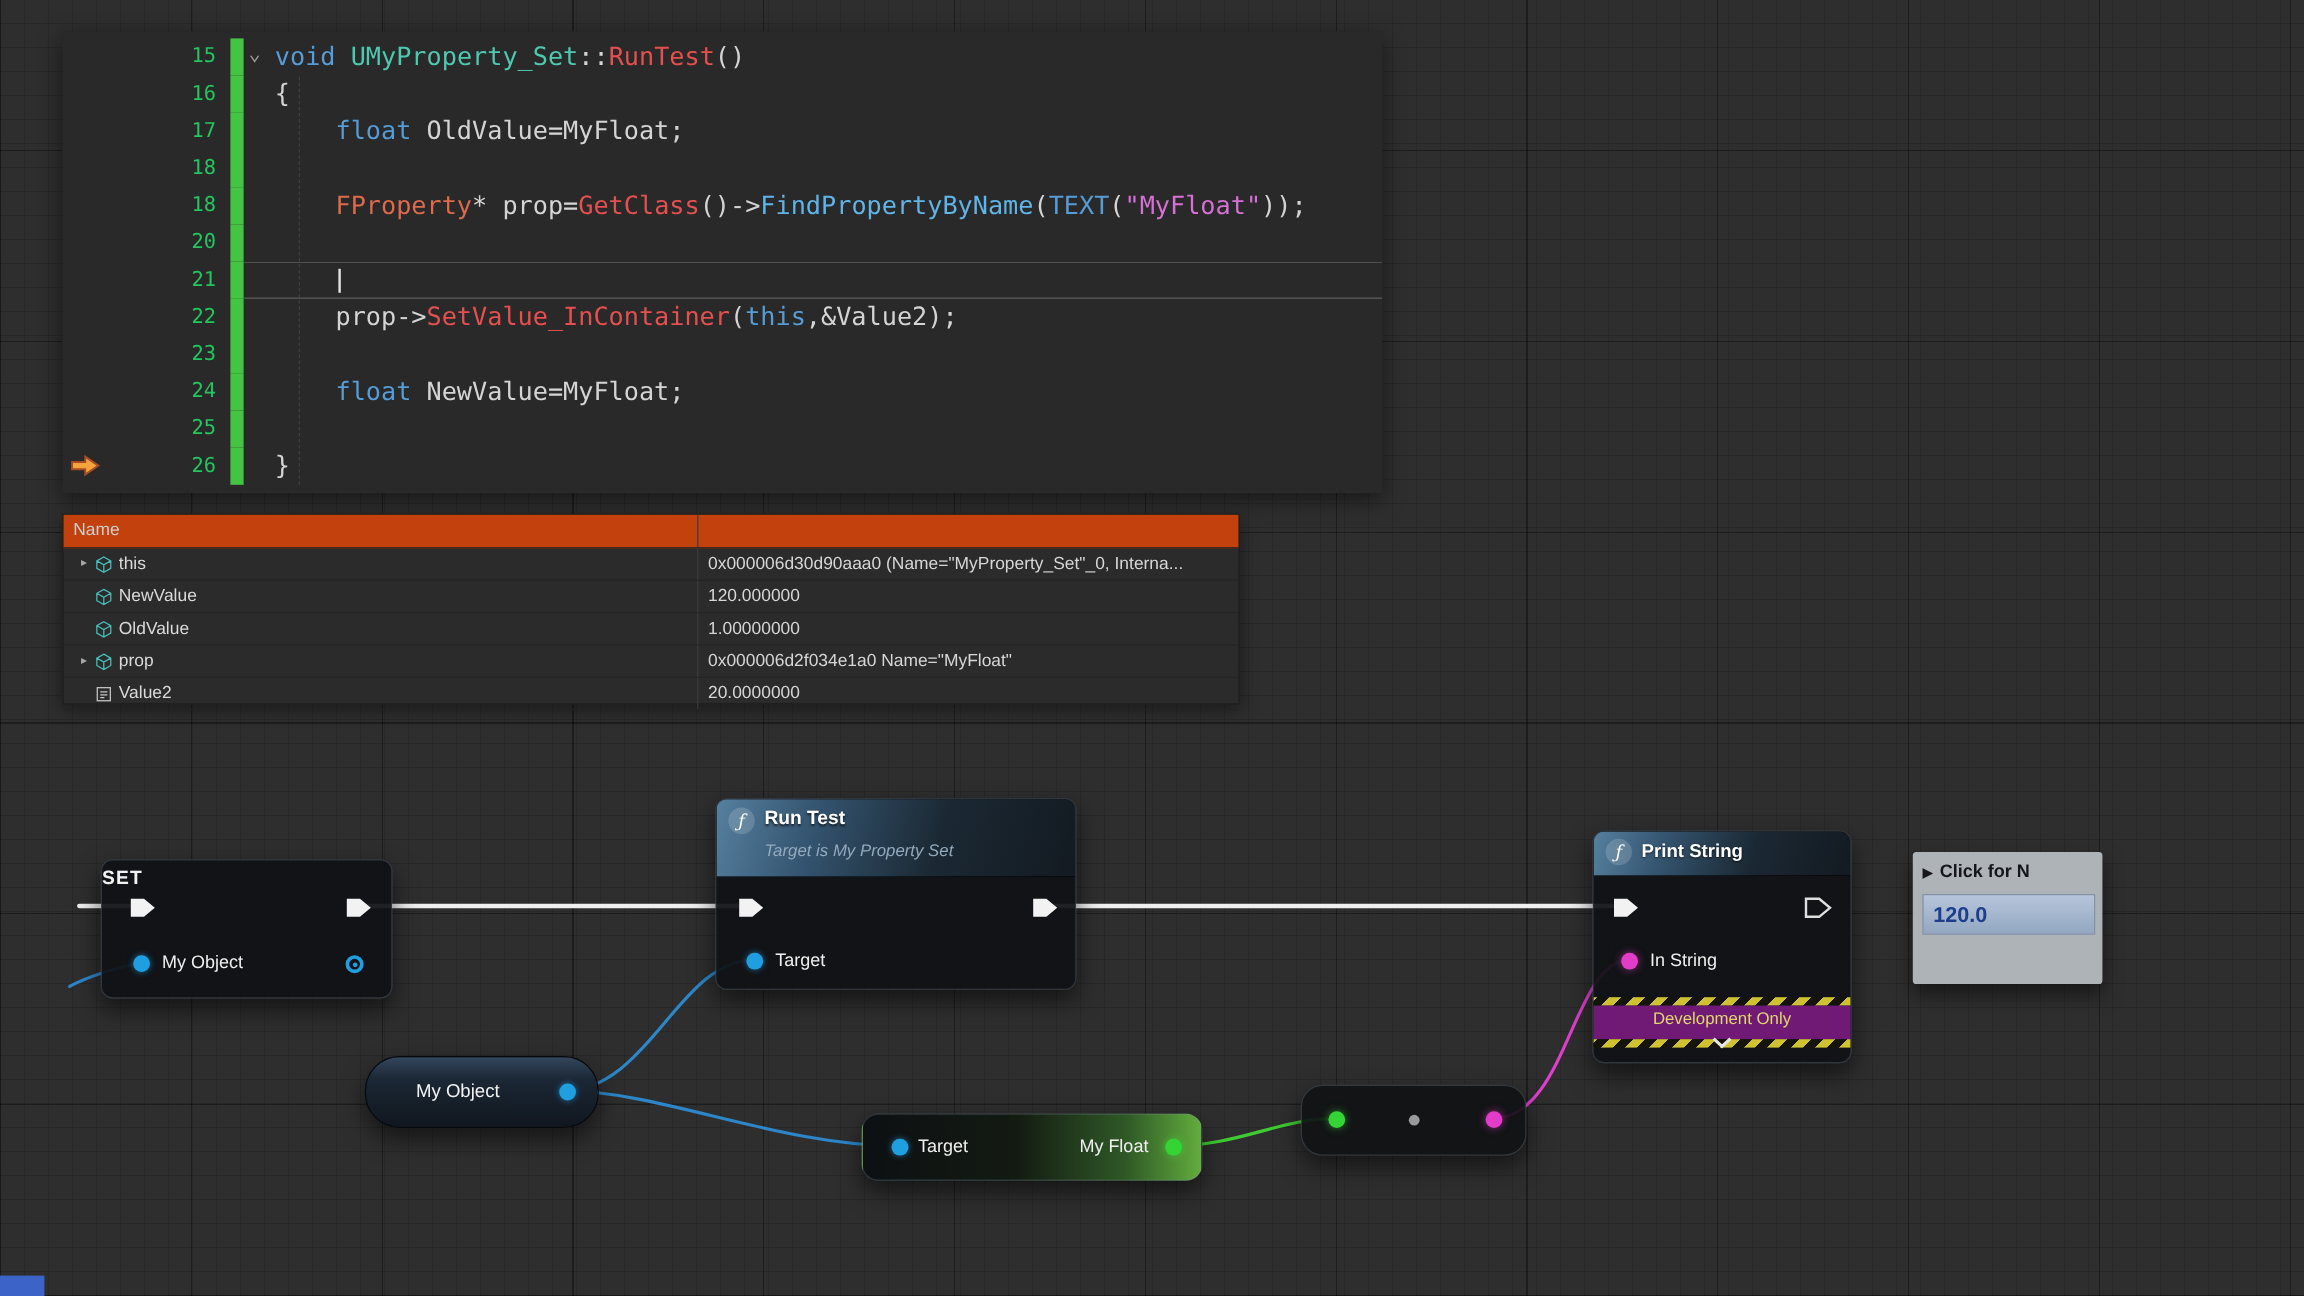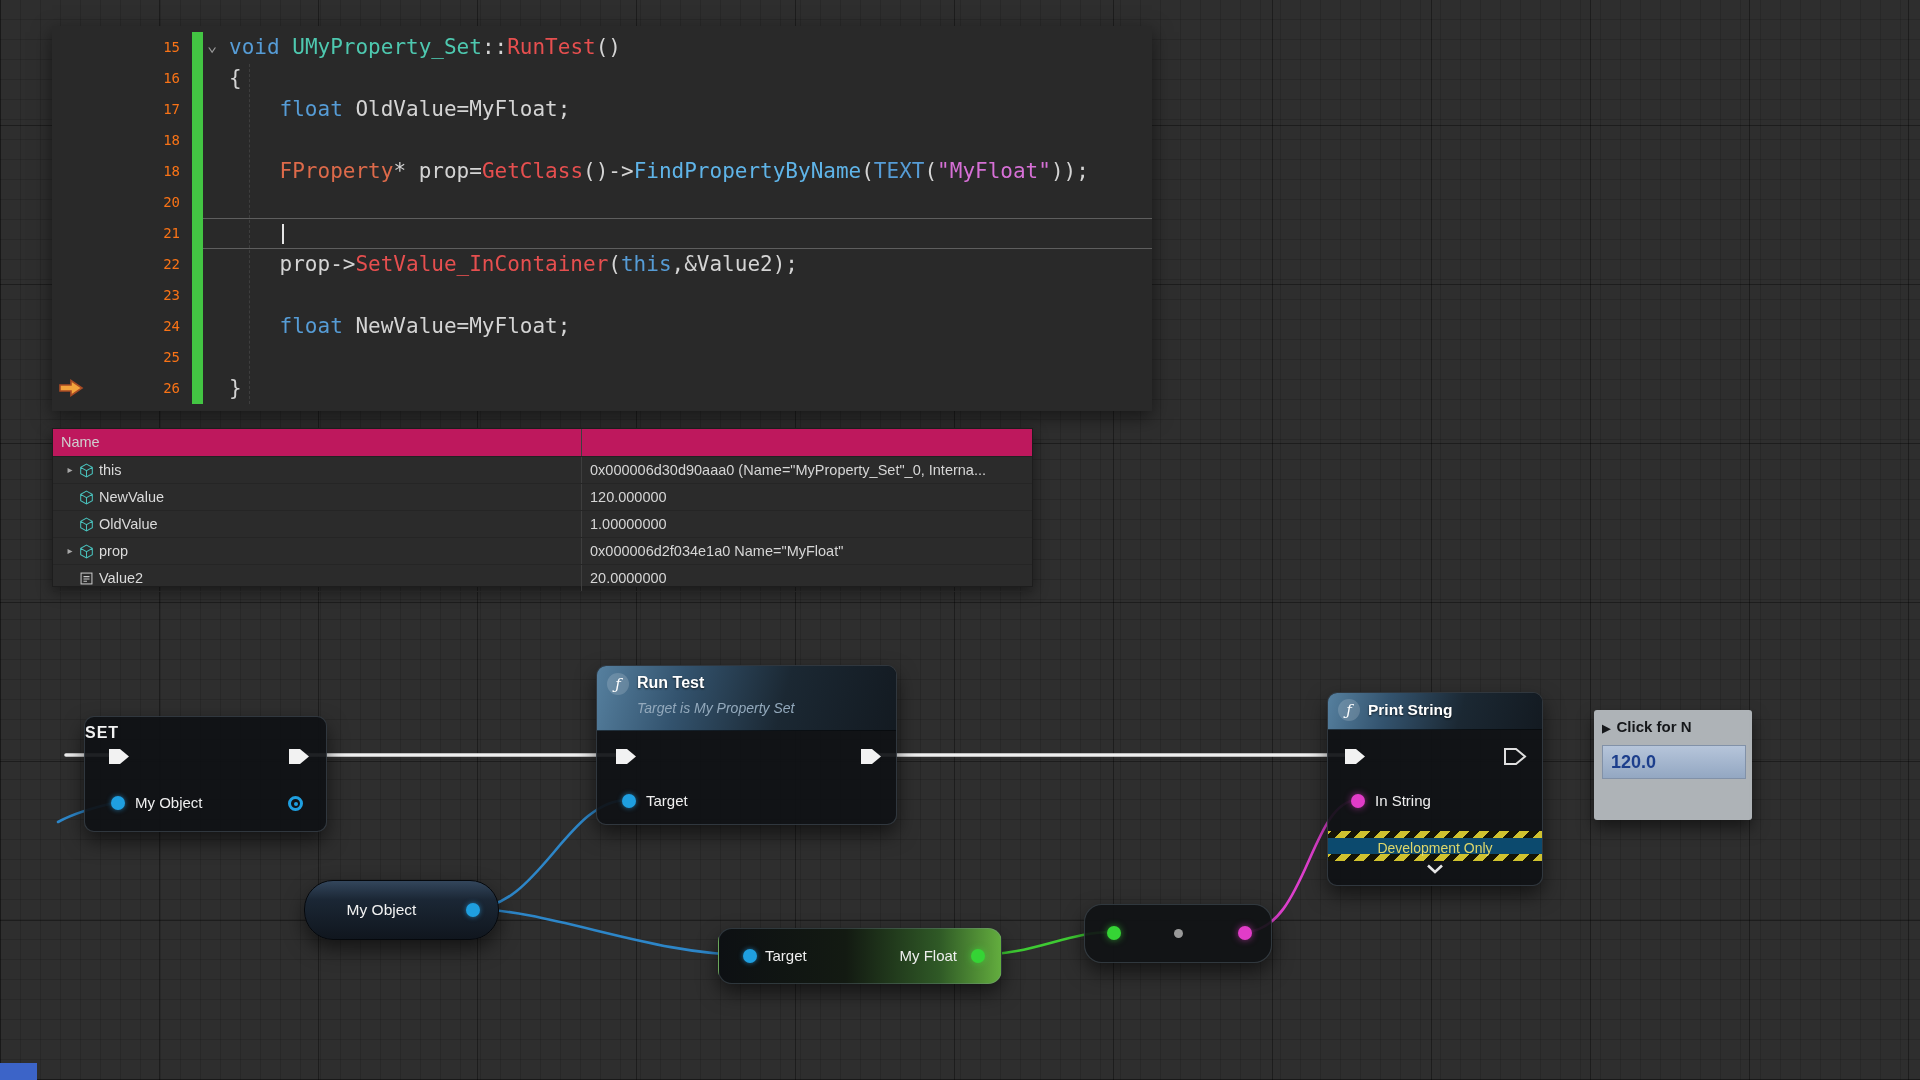--- a/index.html
+++ b/index.html
@@ -24,21 +24,21 @@
 
   
   .code-editor{
     position:absolute;left:52px;top:26px;width:1100px;height:385px;
     background:#292929;box-shadow:0 6px 18px rgba(0,0,0,0.5);
     font-family:"DejaVu Sans Mono", monospace;font-size:21px;
     padding-top:6px;box-sizing:border-box;
   }
   .code-line{display:flex;height:31px;line-height:31px;position:relative;}
   .exec-arrow{position:absolute;left:6px;top:5px;width:26px;height:20px;}
-  .lnum{width:128px;padding-right:12px;text-align:right;color:#f97316;flex:none;font-size:14px;}
+  .lnum{width:128px;padding-right:12px;text-align:right;color:#22c55e;flex:none;font-size:17px;}
   .gbar{width:11px;flex:none;background:var(--change-bar,#43c543);}
   .ltext{flex:1;padding-left:26px;white-space:pre;color:#d4d4d4;position:relative;}
   .code-line.current .ltext{box-shadow:inset 0 1px 0 #5e5e5e, inset 0 -1px 0 #5e5e5e;}
   .caret{display:inline-block;width:2px;height:20px;background:#e4e4e4;vertical-align:middle;margin-left:2px;}
   .fold{position:absolute;left:4px;top:-2px;color:#9a9a9a;font-size:17px;}
   .indent-guide{position:absolute;left:197px;top:38px;height:340px;border-left:1px dashed #474747;opacity:.7;}
   .tk-kw{color:var(--syn-keyword,#569cd6);}
   .tk-type{color:var(--syn-type,#4ec9b0);}
   .tk-typeo{color:var(--syn-type-orange,#dd6a4a);}
   .tk-fn{color:var(--syn-function-red,#e64f4f);}
@@ -47,21 +47,21 @@
   .tk-str{color:var(--syn-string,#d670d6);}
   .tk-num{color:var(--syn-number,#6fb3e0);}
   .tk-pl{color:#d4d4d4;}
 
   
   .watch{
     position:absolute;left:52px;top:428px;width:981px;height:159px;
     background:#2b2b2b;border:1px solid #1d1d1d;box-sizing:border-box;
     box-shadow:0 5px 14px rgba(0,0,0,0.45);font-size:14.5px;color:#d6d6d6;
   }
-  .watch-header{display:flex;height:27px;line-height:27px;background:#be185d;border-bottom:1px solid #222;color:#cfcfcf;}
+  .watch-header{display:flex;height:27px;line-height:27px;background:#c2410c;border-bottom:1px solid #222;color:#cfcfcf;}
   .wc-name{width:529px;padding-left:8px;border-right:1px solid #3e3e3e;box-sizing:border-box;display:flex;align-items:center;overflow:hidden;white-space:nowrap;}
   .wc-value{flex:1;padding-left:8px;overflow:hidden;white-space:nowrap;display:flex;align-items:center;}
   .watch-row{display:flex;height:26px;line-height:26px;border-bottom:1px solid #252525;}
   .expander{width:18px;text-align:center;color:#a8a8a8;font-size:10px;flex:none;}
   .var-icon{width:20px;flex:none;display:inline-flex;align-items:center;}
   .var-name{color:#dadada;}
 
   
   .bp-node{
     position:absolute;background:rgba(15,17,20,0.93);
@@ -87,21 +87,21 @@
     font-family:"DejaVu Serif",serif;font-style:italic;font-size:15px;color:#fff;}
   .fn-title{position:absolute;left:40px;top:8px;font-weight:bold;font-size:16px;color:#fff;text-shadow:0 1px 2px rgba(0,0,0,0.7);}
   .fn-subtitle{position:absolute;left:40px;top:34px;font-style:italic;font-size:14px;color:#93a9bc;}
   .pill{background:linear-gradient(180deg,#33465c 0%,#1b2735 32%,#10161e 100%);border:1px solid #05080c;}
   .pill-label{position:absolute;left:0;right:40px;top:0;bottom:0;display:flex;align-items:center;justify-content:center;font-size:15.5px;color:#f2f2f2;}
   .myfloat{background:linear-gradient(90deg,#0d1013 0%,#131a12 45%,#2f5926 78%,#63ad3e 100%);border-radius:14px;}
   .conv{background:rgba(16,18,21,0.92);}
   .gray-dot{position:absolute;left:89px;top:24px;width:9px;height:9px;border-radius:50%;background:#9a9a9a;}
   .dev-banner{position:absolute;left:0;right:0;}
   .hazard{height:7px;background:repeating-linear-gradient(-45deg,#cfc12f 0 7px,#141408 7px 14px);}
-  .dev-text{height:16px;line-height:20px;text-align:center;background:#0c4a6e;color:var(--banner-yellow,#ded76b);font-size:14px;}
+  .dev-text{height:28px;line-height:20px;text-align:center;background:#701a75;color:var(--banner-yellow,#ded76b);font-size:14px;}
   .expand-chevron{position:absolute;left:50%;top:171px;width:20px;height:10px;transform:translateX(-50%);}
 
   
   .debug-tip{position:absolute;left:1594px;top:710px;width:158px;height:110px;
     background:rgba(181,186,191,0.95);border-radius:3px;box-shadow:0 8px 16px rgba(0,0,0,0.5);
     box-sizing:border-box;padding:8px 6px 6px 8px;overflow:hidden;}
   .tip-title{color:#15171a;font-weight:bold;font-size:15px;white-space:nowrap;overflow:hidden;}
   .tip-play{font-size:11px;margin-right:6px;}
   .tip-value{margin-top:10px;background:linear-gradient(180deg,#b6c5da,#93a7c2);
     border:1px solid #8191a8;color:#1c3e8c;font-weight:bold;font-size:18px;

